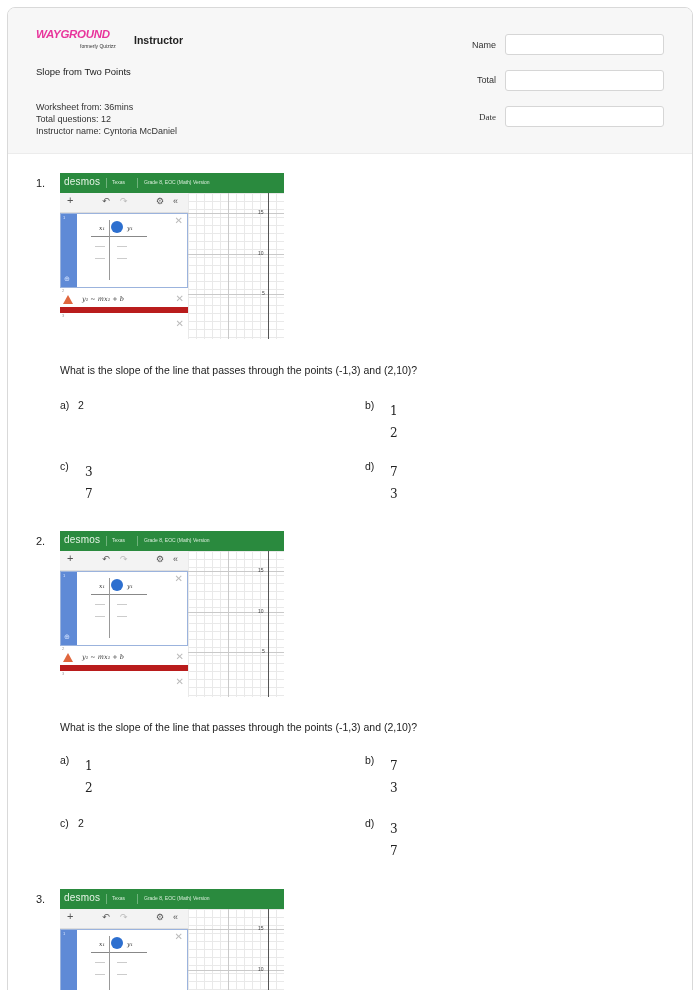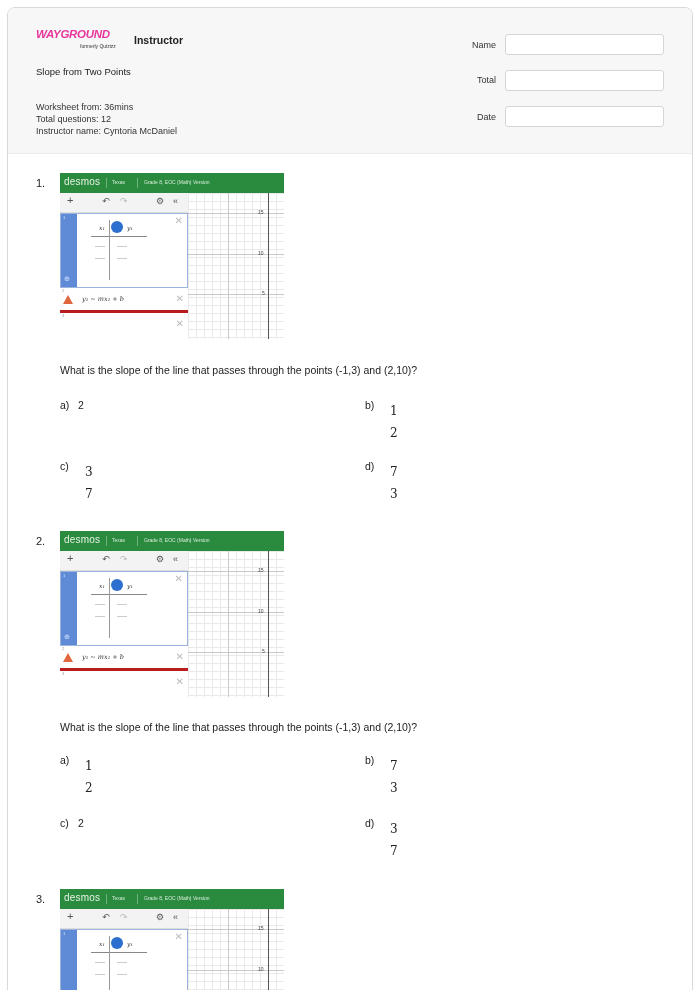--- a/index.html
+++ b/index.html
@@ -26,21 +26,21 @@
   .ws-title { position: absolute; left: 28px; top: 58px; font-size: 9.5px; font-weight: normal; color: #222; }
   .meta { position: absolute; left: 28px; font-size: 9px; color: #333; }
   .meta.m1 { top: 76px; margin-top: 30px; } .meta.m2 { top: 94px; } .meta.m3 { top: 118px; }
 
   .field-label { position: absolute; right: 196px; font-size: 9px; color: #333; text-align: center; }
   .field-input {
     position: absolute; left: 497px; width: 159px; height: 21px; border: 1px solid #d6d6d6;
     border-radius: 3px; background: #fff;
   }
   .f1 { top: 26px; } .f2 { top: 62px; } .f3 { top: 98px; }
-  .l1 { top: 32px; } .l2 { top: 67px; } .l3 { top: 104px; }
+  .l1 { top: 32px; } .l2 { top: 67px; } .l3 { top: 104px; font-family: Liberation Serif, serif; }
 
   .question { position: absolute; left: 0; width: 100%; }
   .q-num { position: absolute; left: 28px; top: 0; font-size: 11px; color: #222; }
 
   .desmos { position: absolute; left: 52px; top: -4px; width: 224px; height: 166px; background: #fff; overflow: hidden; }
   .d-bar {
     position: absolute; left: 0; top: 0; width: 100%; height: 20px; background: #2a8a3e;
     color: #dff0e0; white-space: nowrap;
   }
   .d-bar .d-logo { position: absolute; left: 4px; top: 3px; font-size: 10px; color: #e6f4e6; letter-spacing: 0.2px; }
@@ -53,21 +53,21 @@
   .d-expr1 .stripe { position: absolute; left: 0; top: 0; width: 16px; height: 100%; background: #5f8ad6; }
   .d-expr1 .zoom-ic { position: absolute; left: 3px; bottom: 4px; font-size: 7px; color: #cfe0ff; }
   .d-table { position: absolute; left: 28px; top: 6px; width: 60px; height: 60px; }
   .d-table .hx { position: absolute; left: 10px; top: 4px; font-size: 6px; font-style: italic; font-family: "DejaVu Serif", serif; color: #333; }
   .d-table .hy { position: absolute; left: 38px; top: 4px; font-size: 6px; font-style: italic; font-family: "DejaVu Serif", serif; color: #333; }
   .d-table .dot { position: absolute; left: 22px; top: 1px; width: 12px; height: 12px; border-radius: 50%; background: #2d6fcf; }
   .d-table .hline { position: absolute; left: 2px; top: 16px; width: 56px; height: 1px; background: #888; }
   .d-table .vline { position: absolute; left: 20px; top: 0; width: 1px; height: 60px; background: #999; }
   .d-table .cell { position: absolute; width: 10px; height: 1px; background: #ccc; }
   .d-x { position: absolute; font-size: 10px; color: #bbb; }
-  .d-expr2 { position: absolute; left: 0; top: 95px; width: 128px; height: 25px; border-bottom: 3px solid #b91c1c; background: #fff; }
+  .d-expr2 { position: absolute; left: 0; top: 95px; width: 128px; height: 25px; border-bottom: 6px solid #b91c1c; background: #fff; }
   .d-expr2 .warn { position: absolute; left: 3px; top: 7px; width: 0; height: 0; border-left: 5px solid transparent; border-right: 5px solid transparent; border-bottom: 9px solid #e0663d; }
   .d-expr2 .formula { position: absolute; left: 22px; top: 7px; font-size: 6.5px; font-style: italic; font-family: "DejaVu Serif", serif; color: #333; white-space: nowrap; }
   .d-expr3 { position: absolute; left: 0; top: 120px; width: 128px; height: 26px; background: #fff; }
   .d-idx { position: absolute; left: 2px; font-size: 4px; color: #999; }
   .d-graph {
     position: absolute; left: 128px; top: 20px; width: 96px; height: 146px;
     background-color: #fff;
     background-image:
       linear-gradient(to right, #e9e9e9 1px, transparent 1px),
       linear-gradient(to bottom, #e9e9e9 1px, transparent 1px);

